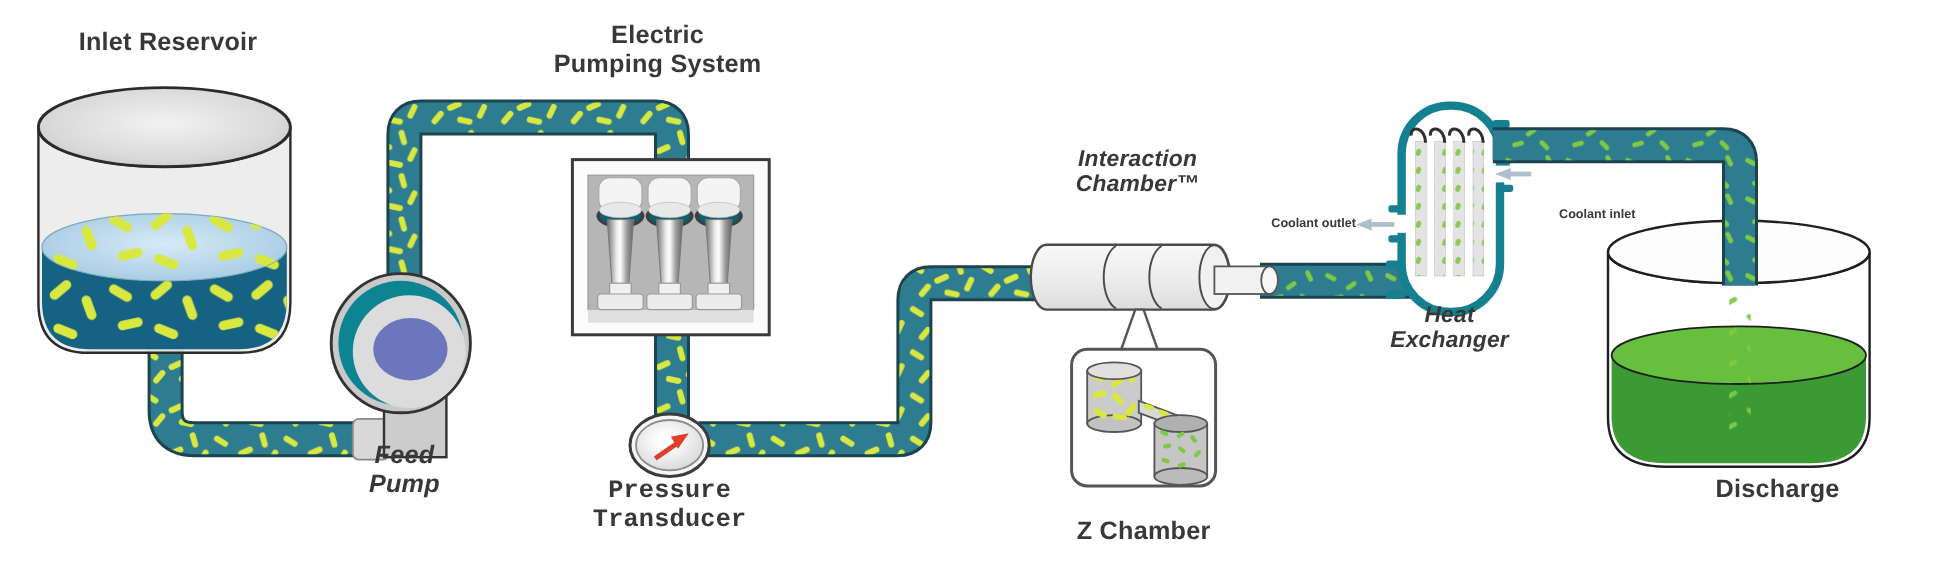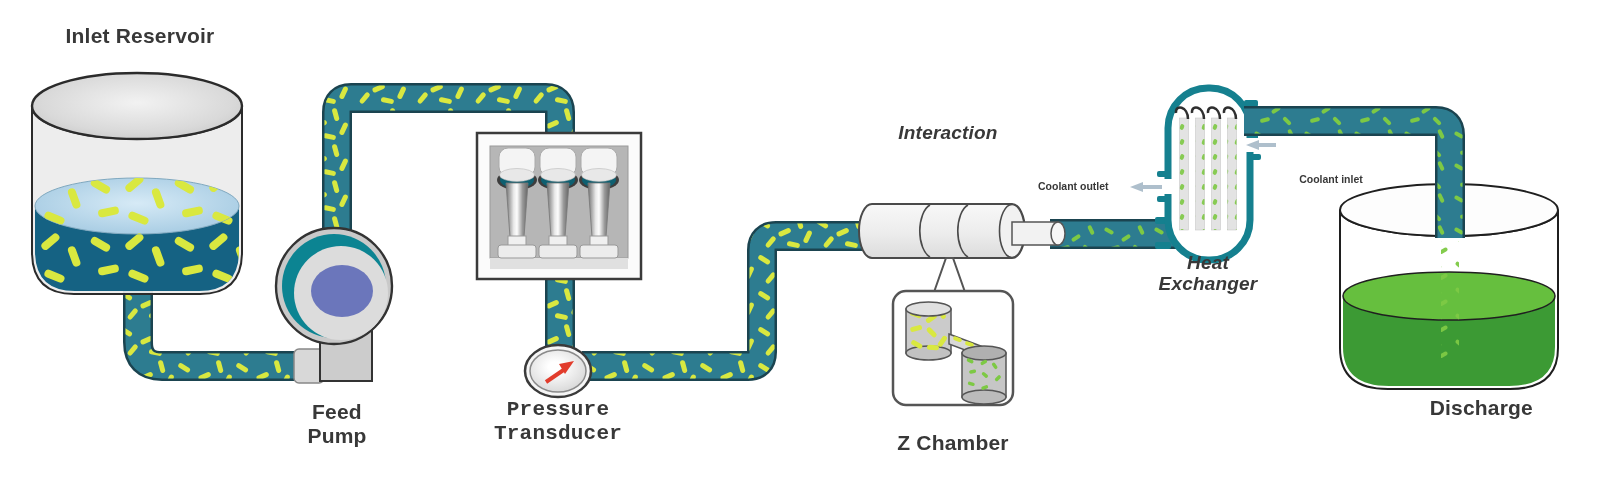--- a/index.html
+++ b/index.html
@@ -272,39 +272,44 @@
     <path class="s-pipe-o" stroke-width="30" d="M1244 121 L1436 121 Q1450 121 1450 135 L1450 238"></path>
     <path class="s-pipe" stroke-width="25" d="M1244 121 L1436 121 Q1450 121 1450 135 L1450 238"></path>
     <path fill="none" stroke="url(#rodsG)" stroke-width="25" d="M1244 121 L1436 121 Q1450 121 1450 135 L1450 238"></path>
     <rect x="1441" y="241" width="18" height="118" fill="url(#rodsGfall)" opacity="0.95"></rect>
   </g>
 </svg>
 
 <div class="lbl" style="left:40px;top:24px;width:200px;">
   <span>Inlet Reservoir</span>
 </div>
-<div class="lbl" style="left:267px;top:400px;width:140px;">
+<div class="lbl" style="left:447px;top:18px;width:202px;">
+  <span>Electric</span>
+  <span>Pumping System</span>
+</div>
+<div class="lbl" style="left:267px;top:368px;width:140px;font-style:italic;">
   <span>Feed</span>
   <span>Pump</span>
 </div>
 <div class="lbl" style="left:468px;top:398px;width:180px;font-family:Liberation Mono, monospace;">
   <span>Pressure</span>
   <span>Transducer</span>
 </div>
 <div class="lbl mid" style="left:848px;top:122px;width:200px;">
   <span>Interaction</span>
+  <span>Chamber™</span>
 </div>
 <div class="lbl" style="left:873px;top:413px;width:160px;margin-top:18px;">
   <span>Z Chamber</span>
 </div>
 <div class="lbl mid" style="left:1118px;top:252px;width:180px;">
   <span>Heat</span>
   <span>Exchanger</span>
 </div>
-<div class="lbl small" style="left:1038px;top:181px;width:92px;text-align:left;">
+<div class="lbl small" style="left:1038px;top:181px;width:92px;text-align:right;">
   <span>Coolant outlet</span>
 </div>
 <div class="lbl small" style="left:1285px;top:138px;width:92px;text-align:center;margin-top:36px;">
   <span>Coolant inlet</span>
 </div>
 <div class="lbl" style="left:1365px;top:396px;width:168px;text-align:right;">
   <span>Discharge</span>
 </div>
 
 </div>

